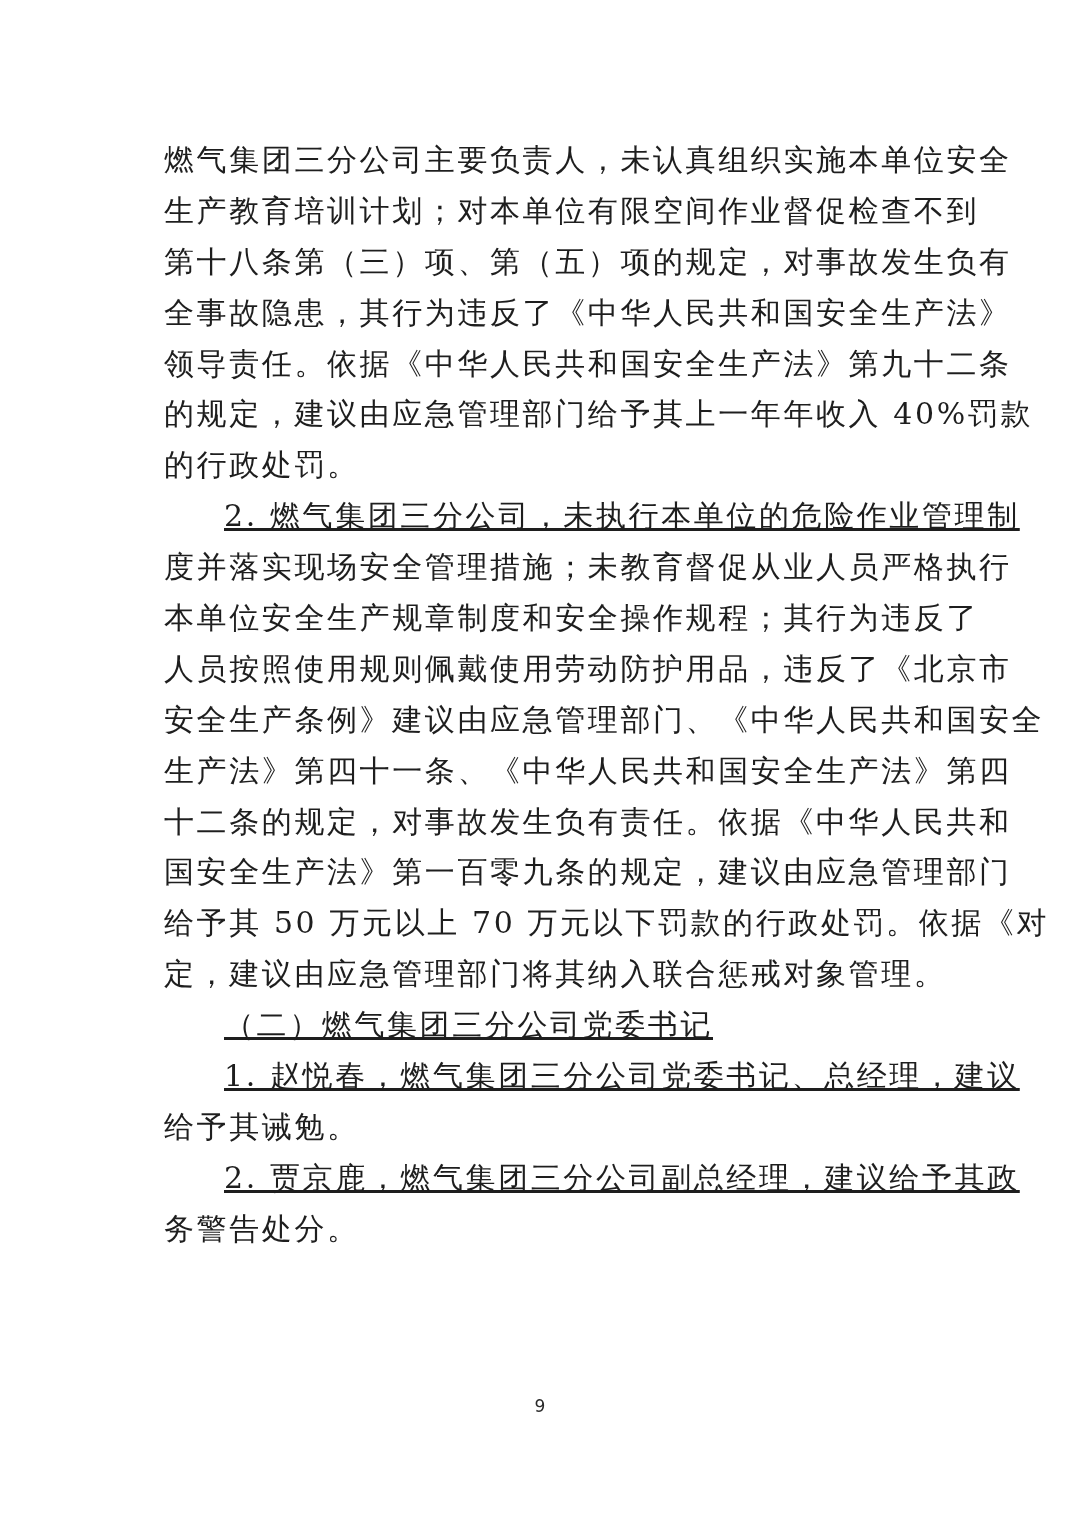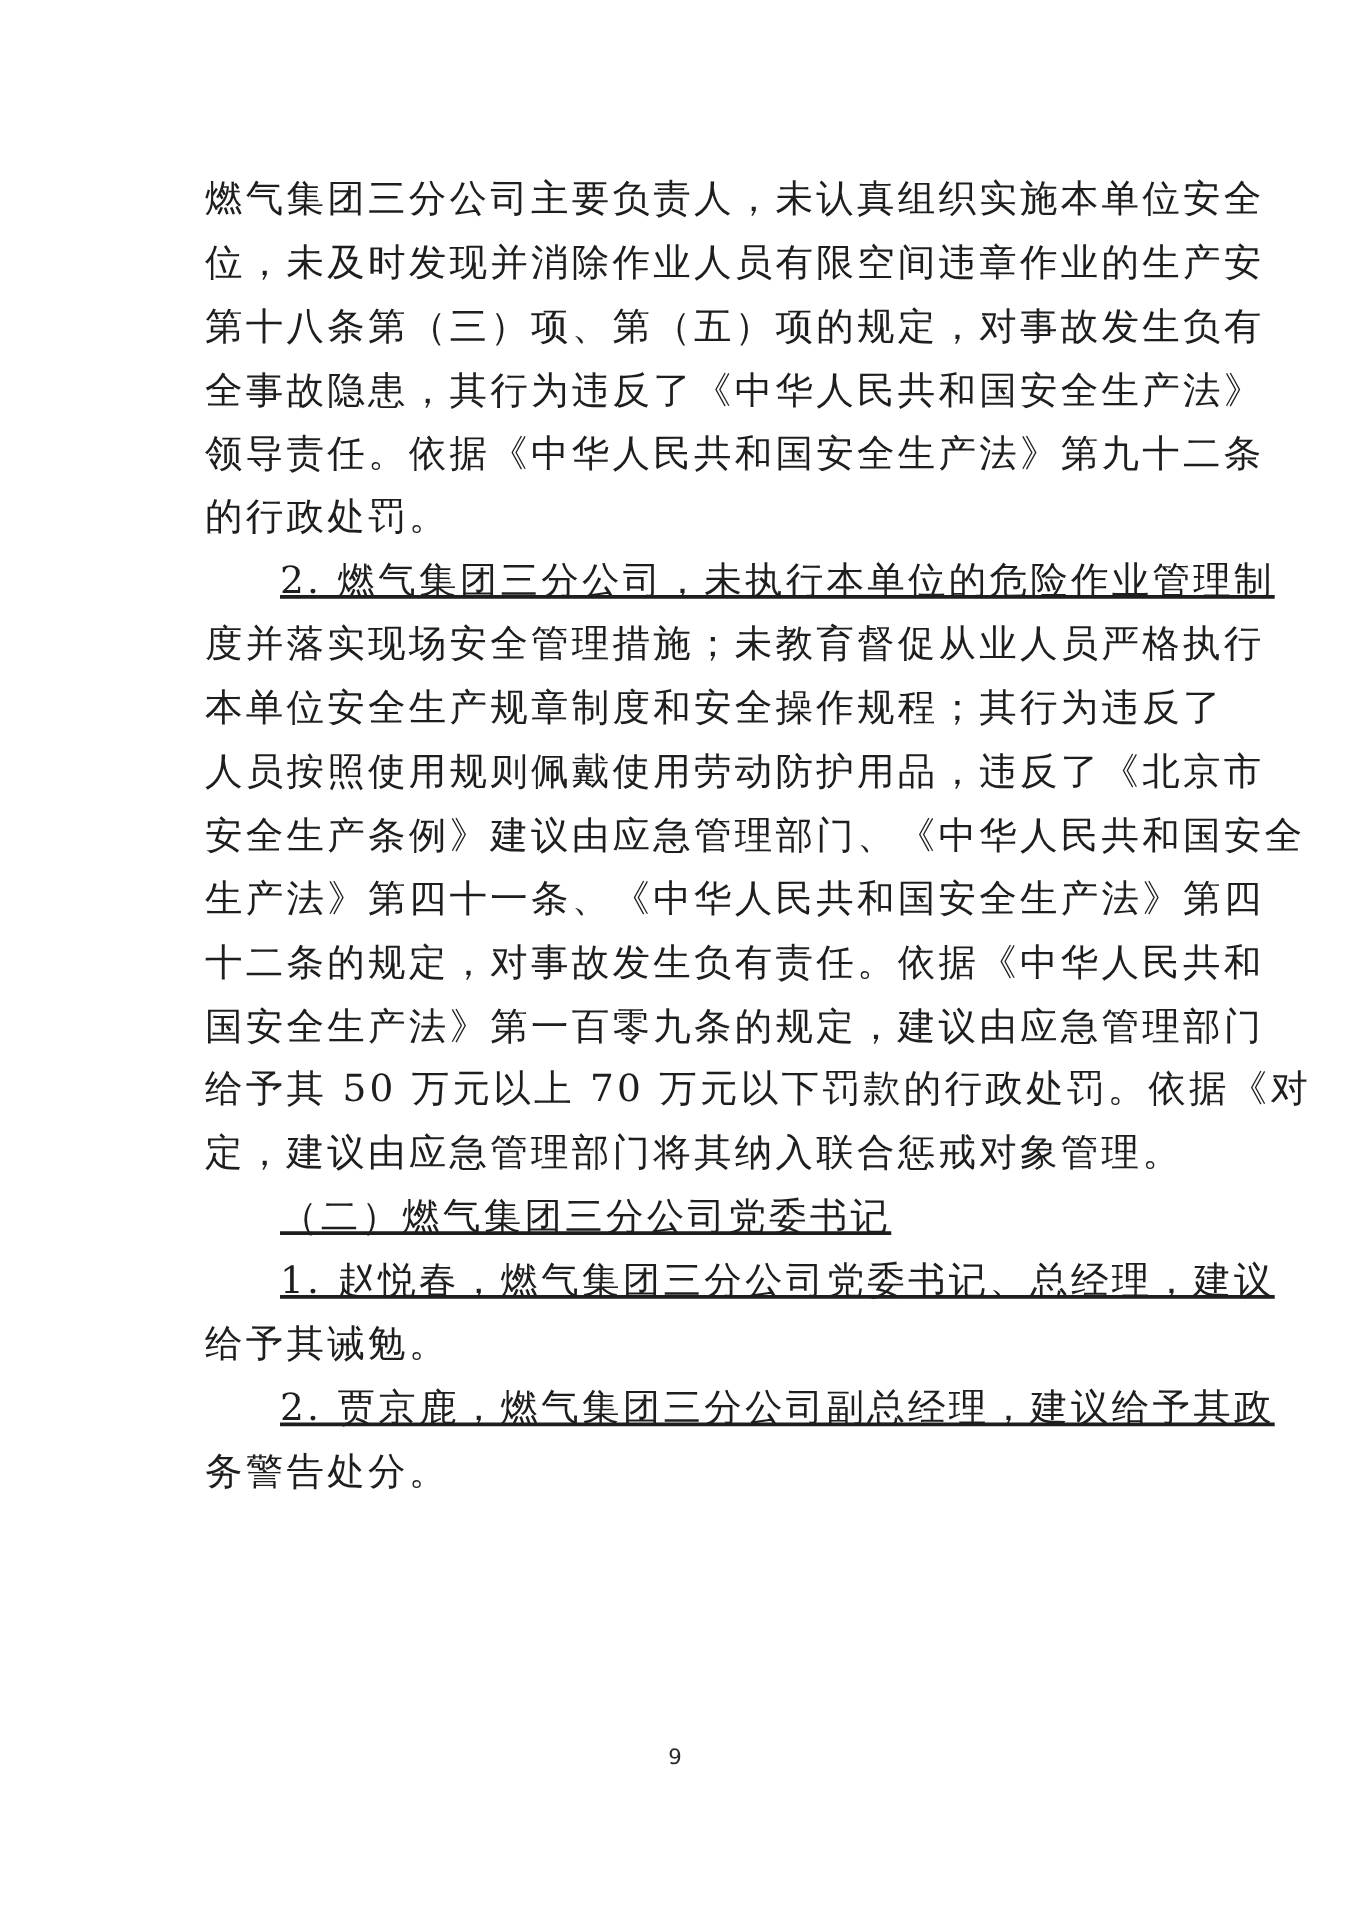--- a/index.html
+++ b/index.html
@@ -57,24 +57,25 @@
     }
   </style>
 </head>
 <body>
 
 <div class="page">
   <div class="content">
 
     <div>
       <div class="line">燃气集团三分公司主要负责人，未认真组织实施本单位安全</div>
-      <div class="line">位，未及时发现并消除作业人员有限空间违章作业的生产安</div>
+      <div class="line">生产教育培训计划；对本单位有限空间作业督促检查不到</div>
       <div class="line">第十八条第（三）项、第（五）项的规定，对事故发生负有</div>
       <div class="line">全事故隐患，其行为违反了《中华人民共和国安全生产法》</div>
       <div class="line">领导责任。依据《中华人民共和国安全生产法》第九十二条</div>
+      <div class="line">的规定，建议由应急管理部门给予其上一年年收入 40%罚款</div>
       <div class="line last">的行政处罚。</div>
     </div>
 
     <div>
       <div class="line indent">2. 燃气集团三分公司，未执行本单位的危险作业管理制</div>
       <div class="line">度并落实现场安全管理措施；未教育督促从业人员严格执行</div>
       <div class="line">本单位安全生产规章制度和安全操作规程；其行为违反了</div>
       <div class="line">人员按照使用规则佩戴使用劳动防护用品，违反了《北京市</div>
       <div class="line">安全生产条例》建议由应急管理部门、《中华人民共和国安全</div>
       <div class="line">生产法》第四十一条、《中华人民共和国安全生产法》第四</div>

